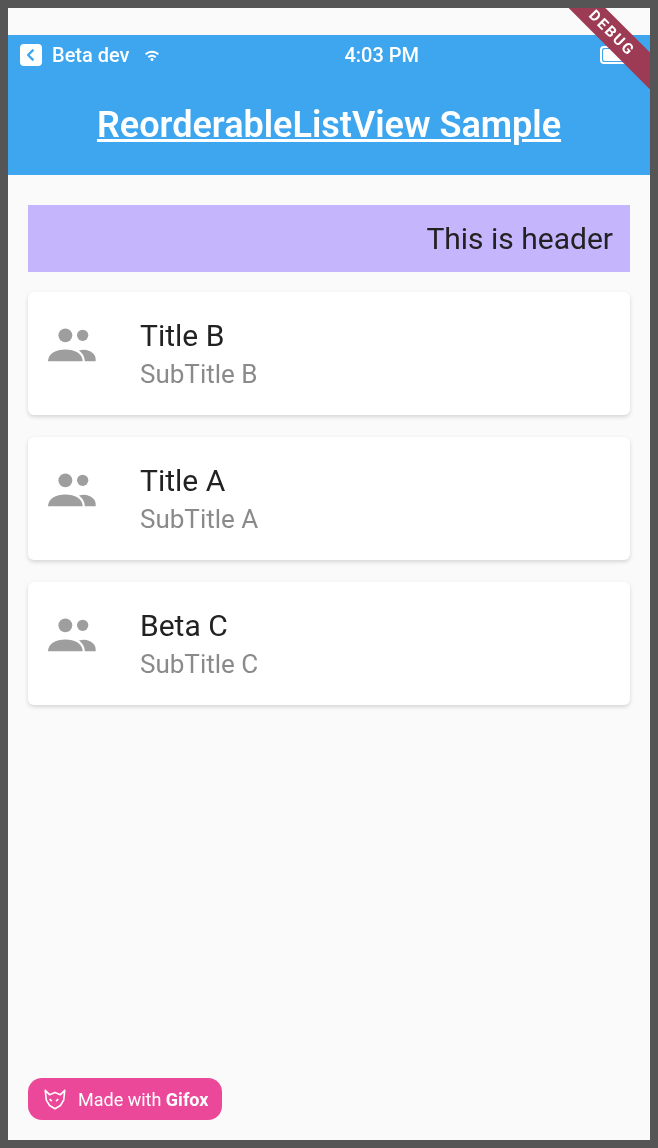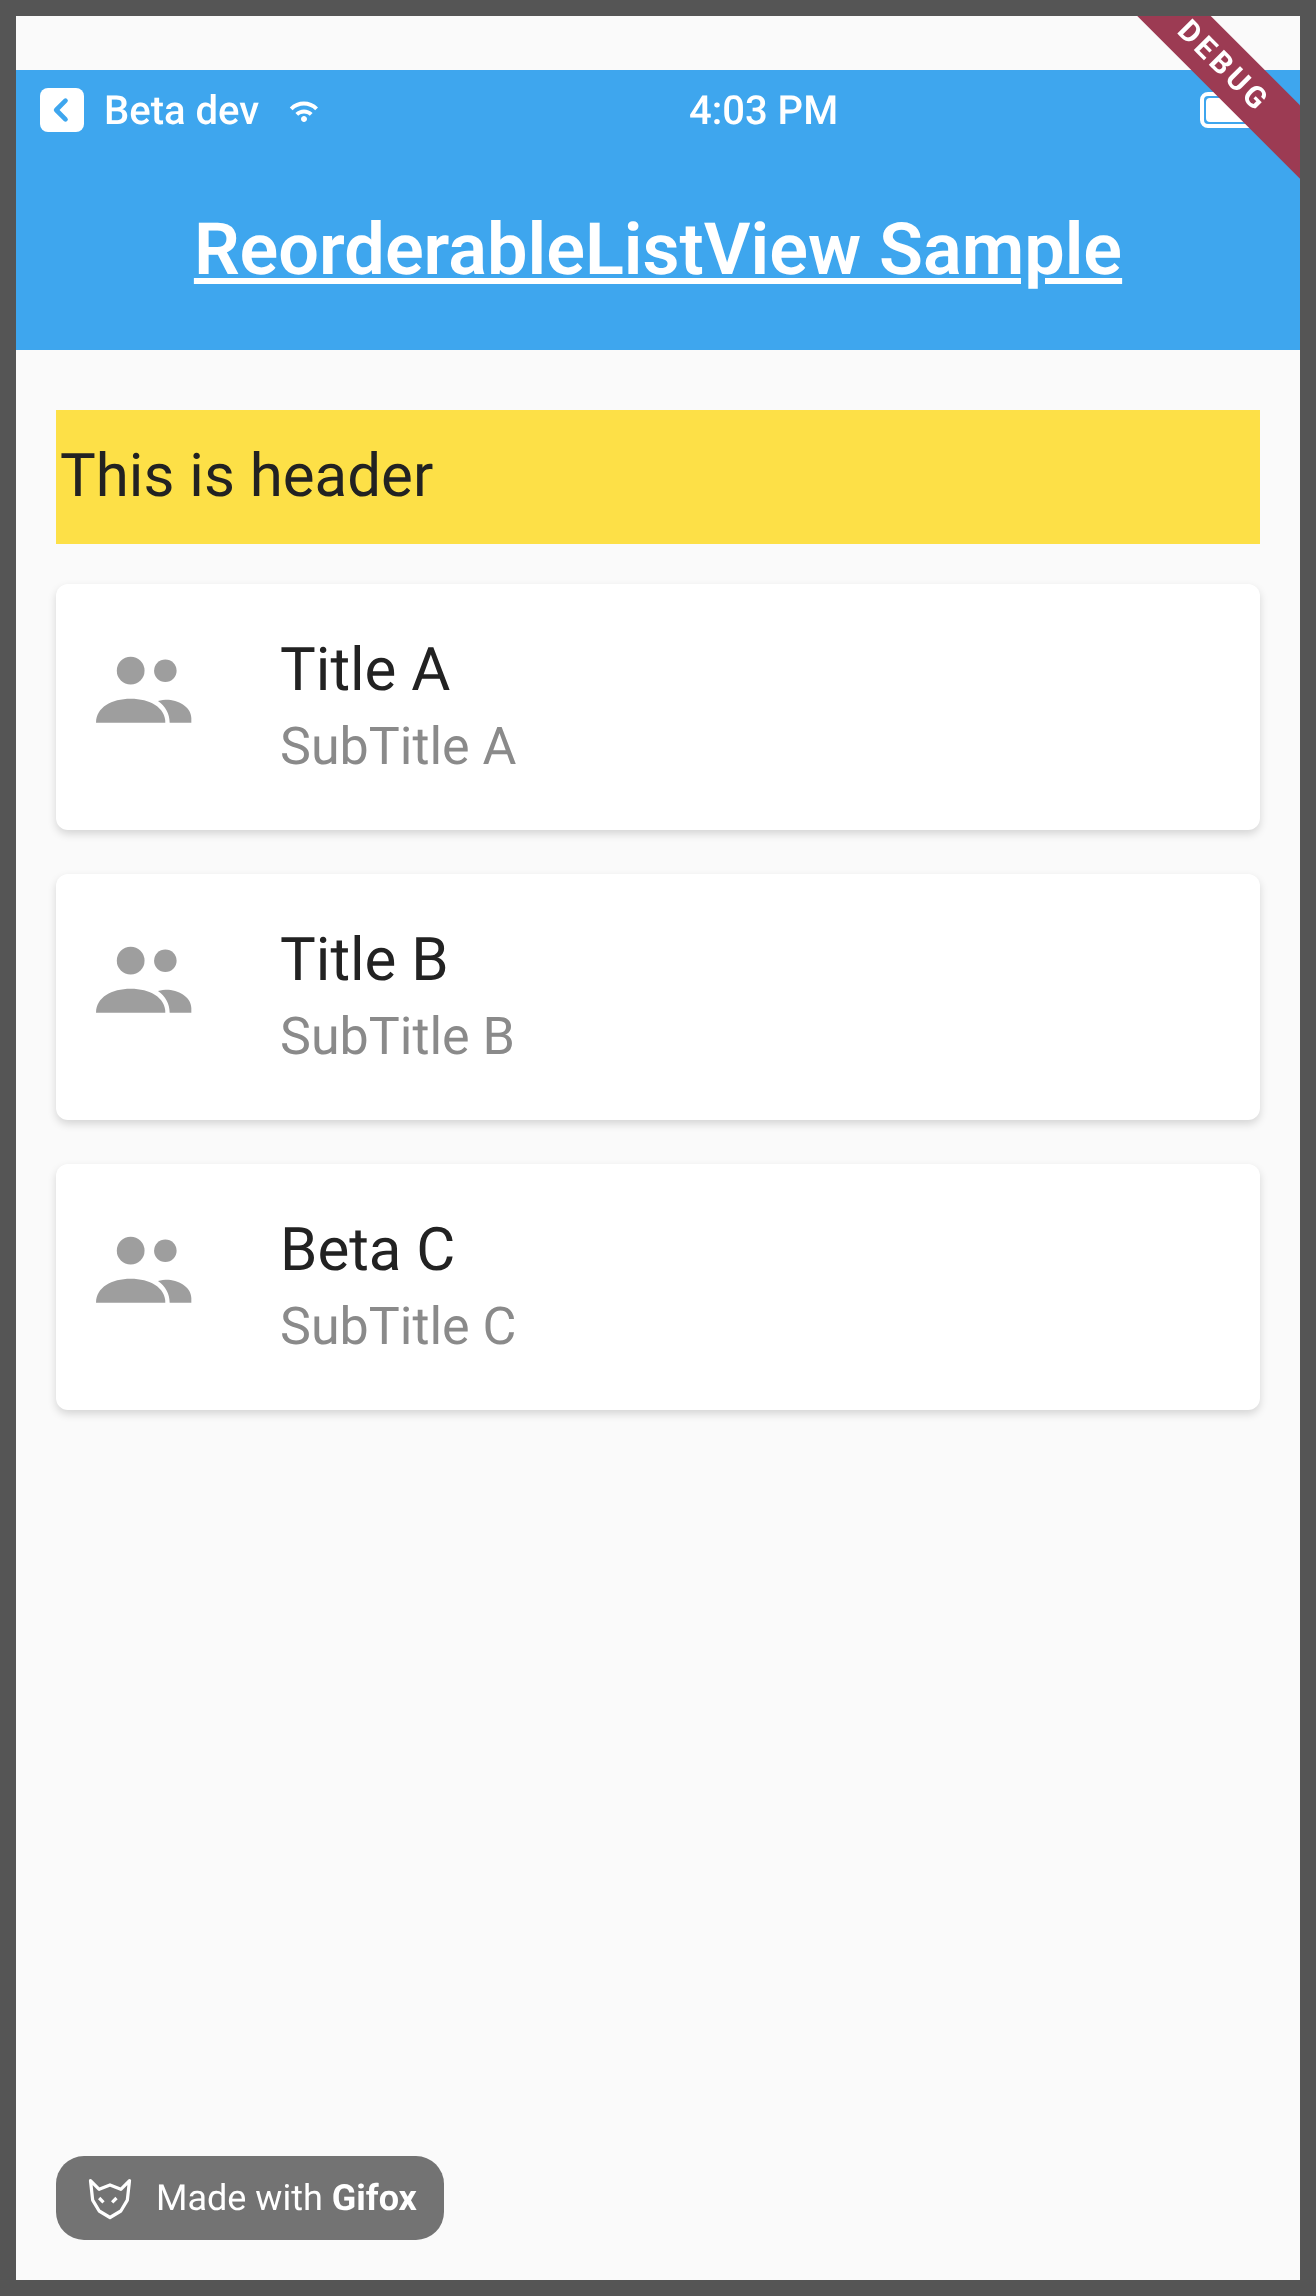--- a/index.html
+++ b/index.html
@@ -127,26 +127,26 @@
       transform: rotate(45deg);
       z-index: 10;
     }
 
     .content {
       padding: 30px 20px;
       background: #fafafa;
     }
 
     .list-header {
-      background: #fde047;
+      background: #c4b5fd;
       color: #222;
       font-size: 30px;
       font-weight: 400;
-      text-align: left;
-      padding: 16px 2px;
+      text-align: right;
+      padding: 16px 17px;
     }
 
     .list-body {
       margin-top: 20px;
     }
 
     .card {
       background: #fff;
       border-radius: 6px;
       box-shadow: 0 2px 4px rgba(0,0,0,0.15);
@@ -179,21 +179,21 @@
     .card-subtitle {
       font-size: 26px;
       color: #8a8a8a;
       font-weight: 400;
     }
 
     .gifox-badge {
       position: absolute;
       bottom: 20px;
       left: 20px;
-      background: #737373;
+      background: #ec4899;
       color: #fff;
       border-radius: 14px;
       padding: 8px 14px;
       display: flex;
       align-items: center;
       gap: 10px;
       font-size: 18px;
     }
 
     .gifox-badge svg {
@@ -249,37 +249,37 @@
       <div class="card">
         <span class="people-icon">
           <svg viewBox="0 0 24 16">
               <circle cx="8" cy="4" r="3.2"></circle>
               <circle cx="16" cy="4" r="2.6"></circle>
               <path d="M0 16c0-3.5 3.6-5.5 8-5.5s8 2 8 5.5H0z"></path>
               <path d="M16.7 10.7c2.9.3 5.3 1.9 5.3 4.3v1h-5c0-2-1-3.8-2.7-5 .7-.2 1.5-.3 2.4-.3z"></path>
             </svg>
         </span>
         <div class="card-text">
-          <span class="card-title">Title A</span>
-          <span class="card-subtitle">SubTitle A</span>
+          <span class="card-title">Title B</span>
+          <span class="card-subtitle">SubTitle B</span>
         </div>
       </div>
 
       <div class="card">
         <span class="people-icon">
           <svg viewBox="0 0 24 16">
               <circle cx="8" cy="4" r="3.2"></circle>
               <circle cx="16" cy="4" r="2.6"></circle>
               <path d="M0 16c0-3.5 3.6-5.5 8-5.5s8 2 8 5.5H0z"></path>
               <path d="M16.7 10.7c2.9.3 5.3 1.9 5.3 4.3v1h-5c0-2-1-3.8-2.7-5 .7-.2 1.5-.3 2.4-.3z"></path>
             </svg>
         </span>
         <div class="card-text">
-          <span class="card-title">Title B</span>
-          <span class="card-subtitle">SubTitle B</span>
+          <span class="card-title">Title A</span>
+          <span class="card-subtitle">SubTitle A</span>
         </div>
       </div>
 
       <div class="card">
         <span class="people-icon">
           <svg viewBox="0 0 24 16">
               <circle cx="8" cy="4" r="3.2"></circle>
               <circle cx="16" cy="4" r="2.6"></circle>
               <path d="M0 16c0-3.5 3.6-5.5 8-5.5s8 2 8 5.5H0z"></path>
               <path d="M16.7 10.7c2.9.3 5.3 1.9 5.3 4.3v1h-5c0-2-1-3.8-2.7-5 .7-.2 1.5-.3 2.4-.3z"></path>

